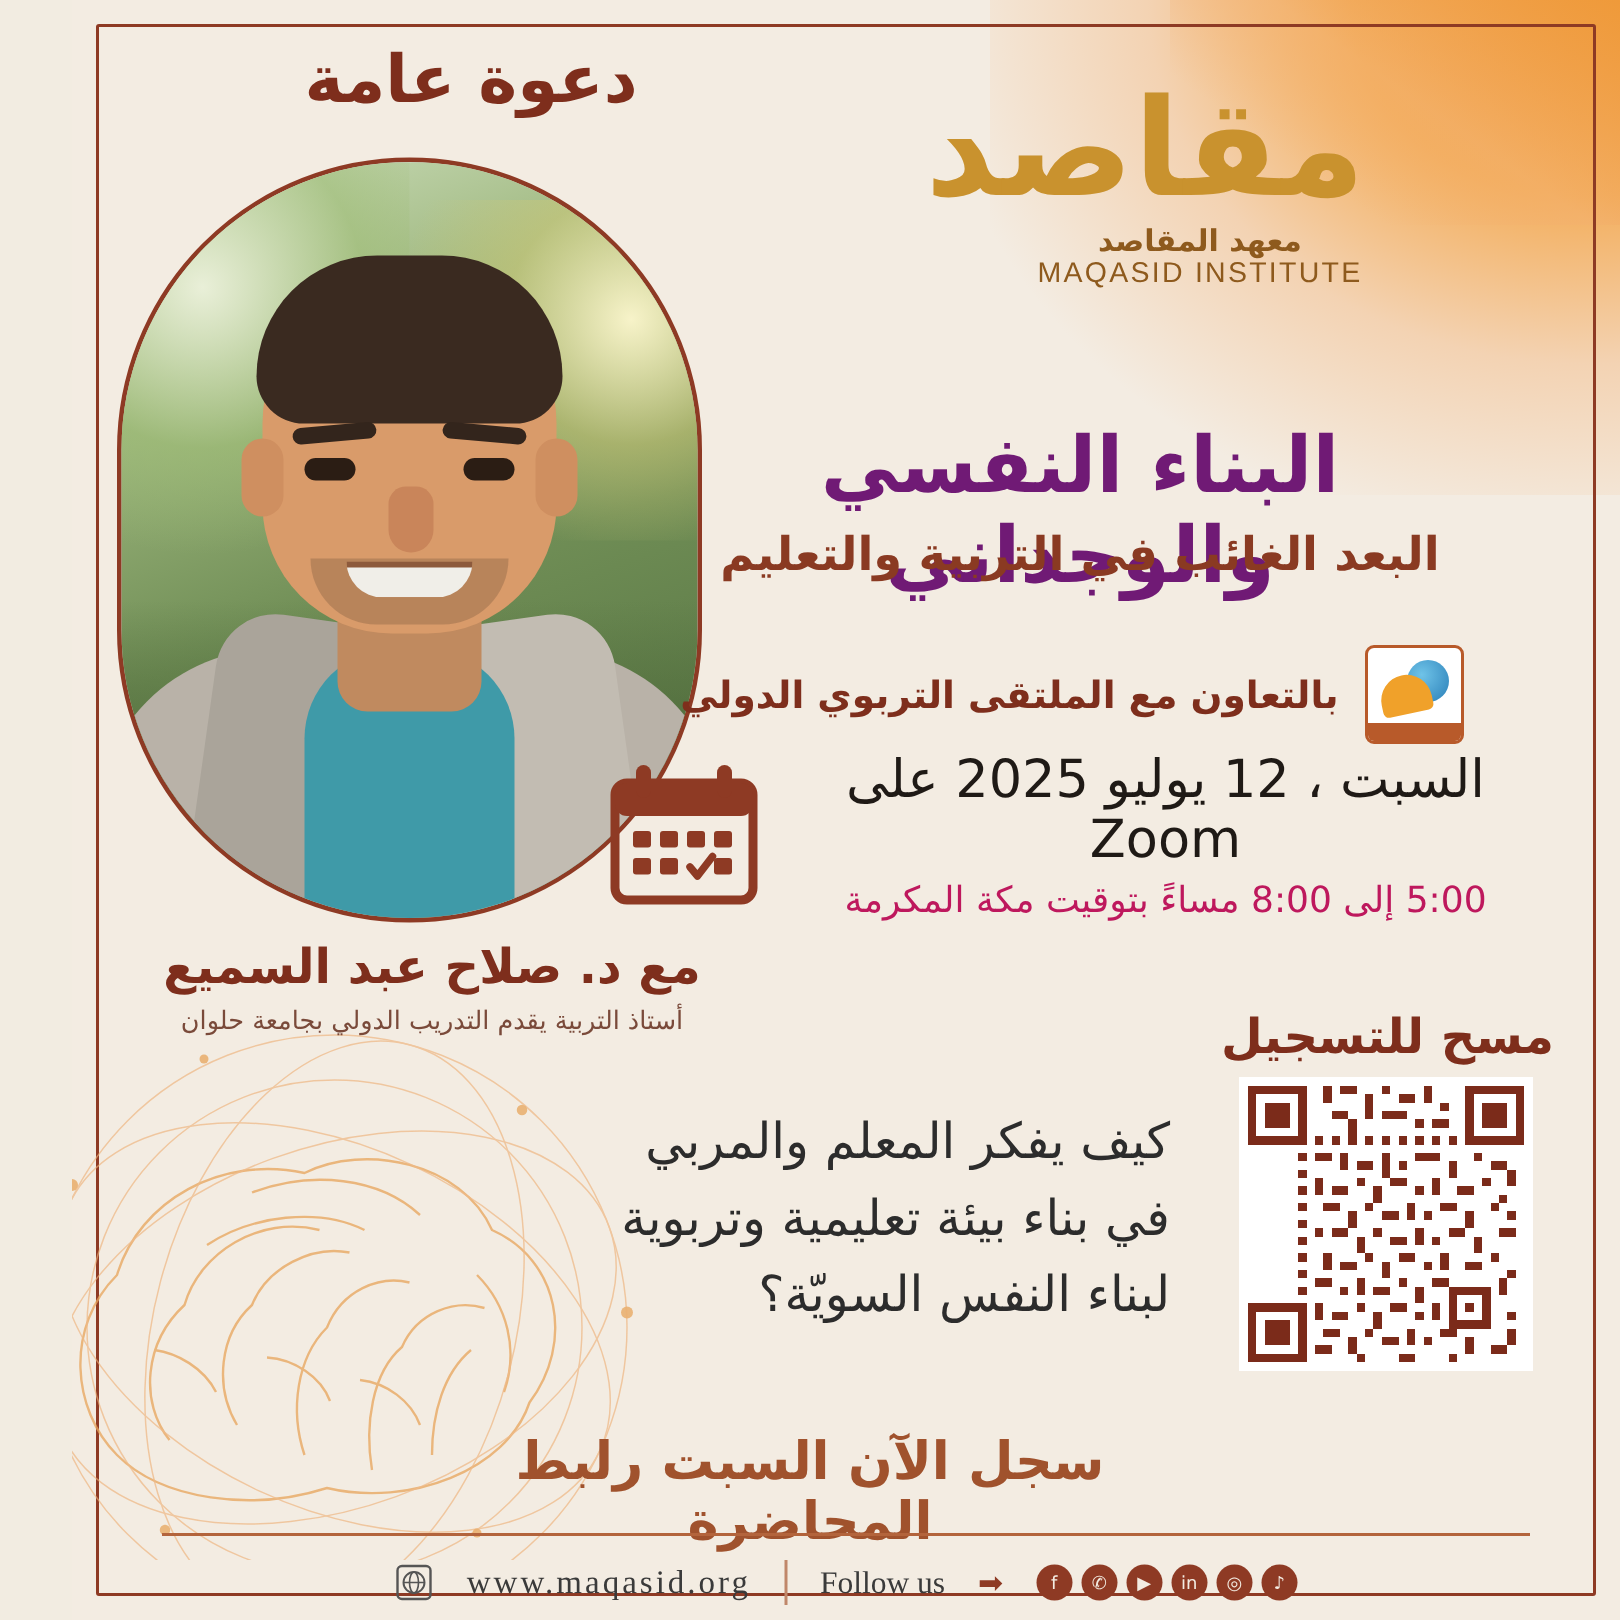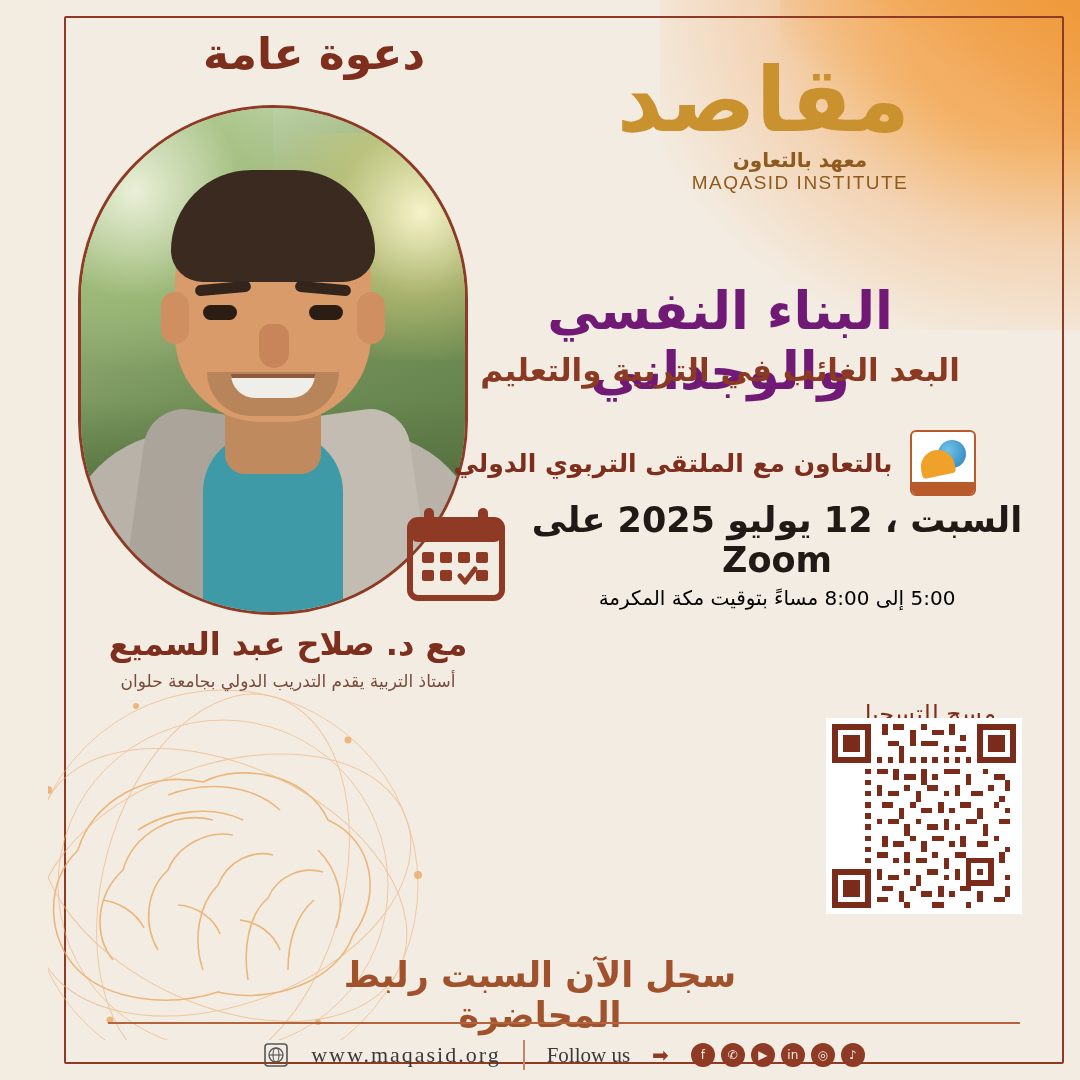--- a/index.html
+++ b/index.html
@@ -138,40 +138,40 @@
   .cl-hands { position: absolute; left: 8px; bottom: 18px; width: 34px; height: 26px;
     background: #f0a12a; border-radius: 18px 18px 4px 4px; transform: rotate(-12deg); }
   .cl-bar { position: absolute; left: 0; right: 0; bottom: 0; height: 12px; background: #b85a2a; }
 
   .datetime {
     position: absolute; top: 500px; right: 56px; width: 620px;
     display: flex; flex-direction: row-reverse; align-items: center; gap: 22px;
   }
   .cal-icon { width: 104px; height: 98px; flex: 0 0 auto; }
   .dt-lines { flex: 1; text-align: center; }
-  .dt-line1 { font-size: 35px; font-weight: bold; color: #1f1a16; direction: rtl; }
-  .dt-line2 { font-size: 20px; color: #000000; margin-top: 6px; direction: rtl; }
+  .dt-line1 { font-size: 35px; font-weight: normal; color: #1f1a16; direction: rtl; }
+  .dt-line2 { font-size: 24px; color: #be185d; margin-top: 6px; direction: rtl; }
 
   
   .speaker {
     position: absolute; top: 625px; left: 40px; width: 400px; text-align: center;
   }
   .speaker-name { font-size: 32px; font-weight: bold; color: #7e2e1c; }
   .speaker-role { font-size: 17px; color: #7a4a3a; margin-top: 8px; }
 
   
   .question {
     position: absolute; top: 735px; right: 300px; width: 400px;
     text-align: right; font-size: 33px; line-height: 1.55; color: #2c2c2c;
   }
 
   
   .qr-label {
     position: absolute; top: 672px; right: 40px; width: 230px;
-    text-align: center; font-size: 24px; font-weight: normal; color: #7e2e1c; margin-top: 28px;
+    text-align: center; font-size: 32px; font-weight: bold; color: #7e2e1c;
   }
   .qr-box {
     position: absolute; top: 718px; right: 58px;
     width: 196px; height: 196px; background: #fff; padding: 6px;
   }
   .qr-box svg { display: block; width: 100%; height: 100%; }
 
   
   .cta {
     position: absolute; top: 955px; right: 300px; width: 480px;
@@ -264,21 +264,21 @@
       <div class="ph-eye-r"></div>
       <div class="ph-nose"></div>
       <div class="ph-stub"></div>
       <div class="ph-mouth"></div>
     </div>
   </div>
 
   <div class="maqasid-logo">
     <div class="logo-center">
       <div class="logo-mark">مقاصد</div>
-      <div class="logo-ar">معهد بالتعاون</div>
+      <div class="logo-ar">معهد المقاصد</div>
       <div class="logo-en">MAQASID INSTITUTE</div>
     </div>
   </div>
 
   <div class="main-title">البناء النفسي والوجداني</div>
   <div class="sub-title">البعد الغائب في التربية والتعليم</div>
 
   <div class="collab">
     <div class="collab-logo">
       <div class="cl-globe"></div>
@@ -309,20 +309,21 @@
       <div class="dt-line1">السبت ، 12 يوليو 2025 على Zoom</div>
       <div class="dt-line2">5:00 إلى 8:00 مساءً بتوقيت مكة المكرمة</div>
     </div>
   </div>
 
   <div class="speaker">
     <div class="speaker-name">مع د. صلاح عبد السميع</div>
     <div class="speaker-role">أستاذ التربية يقدم التدريب الدولي بجامعة حلوان</div>
   </div>
 
+  <div class="question">كيف يفكر المعلم والمربي في بناء بيئة تعليمية وتربوية لبناء النفس السويّة؟</div>
 
   <div class="qr-label">مسح للتسجيل</div>
   <div class="qr-box">
     <svg viewBox="0 0 33 33" shape-rendering="crispEdges">
       <rect width="33" height="33" fill="#ffffff"></rect>
       <g fill="#7b2b1a">
 
         <rect x="0" y="0" width="7" height="1"></rect>
           <rect x="0" y="6" width="7" height="1"></rect>
         <rect x="0" y="0" width="1" height="7"></rect>

